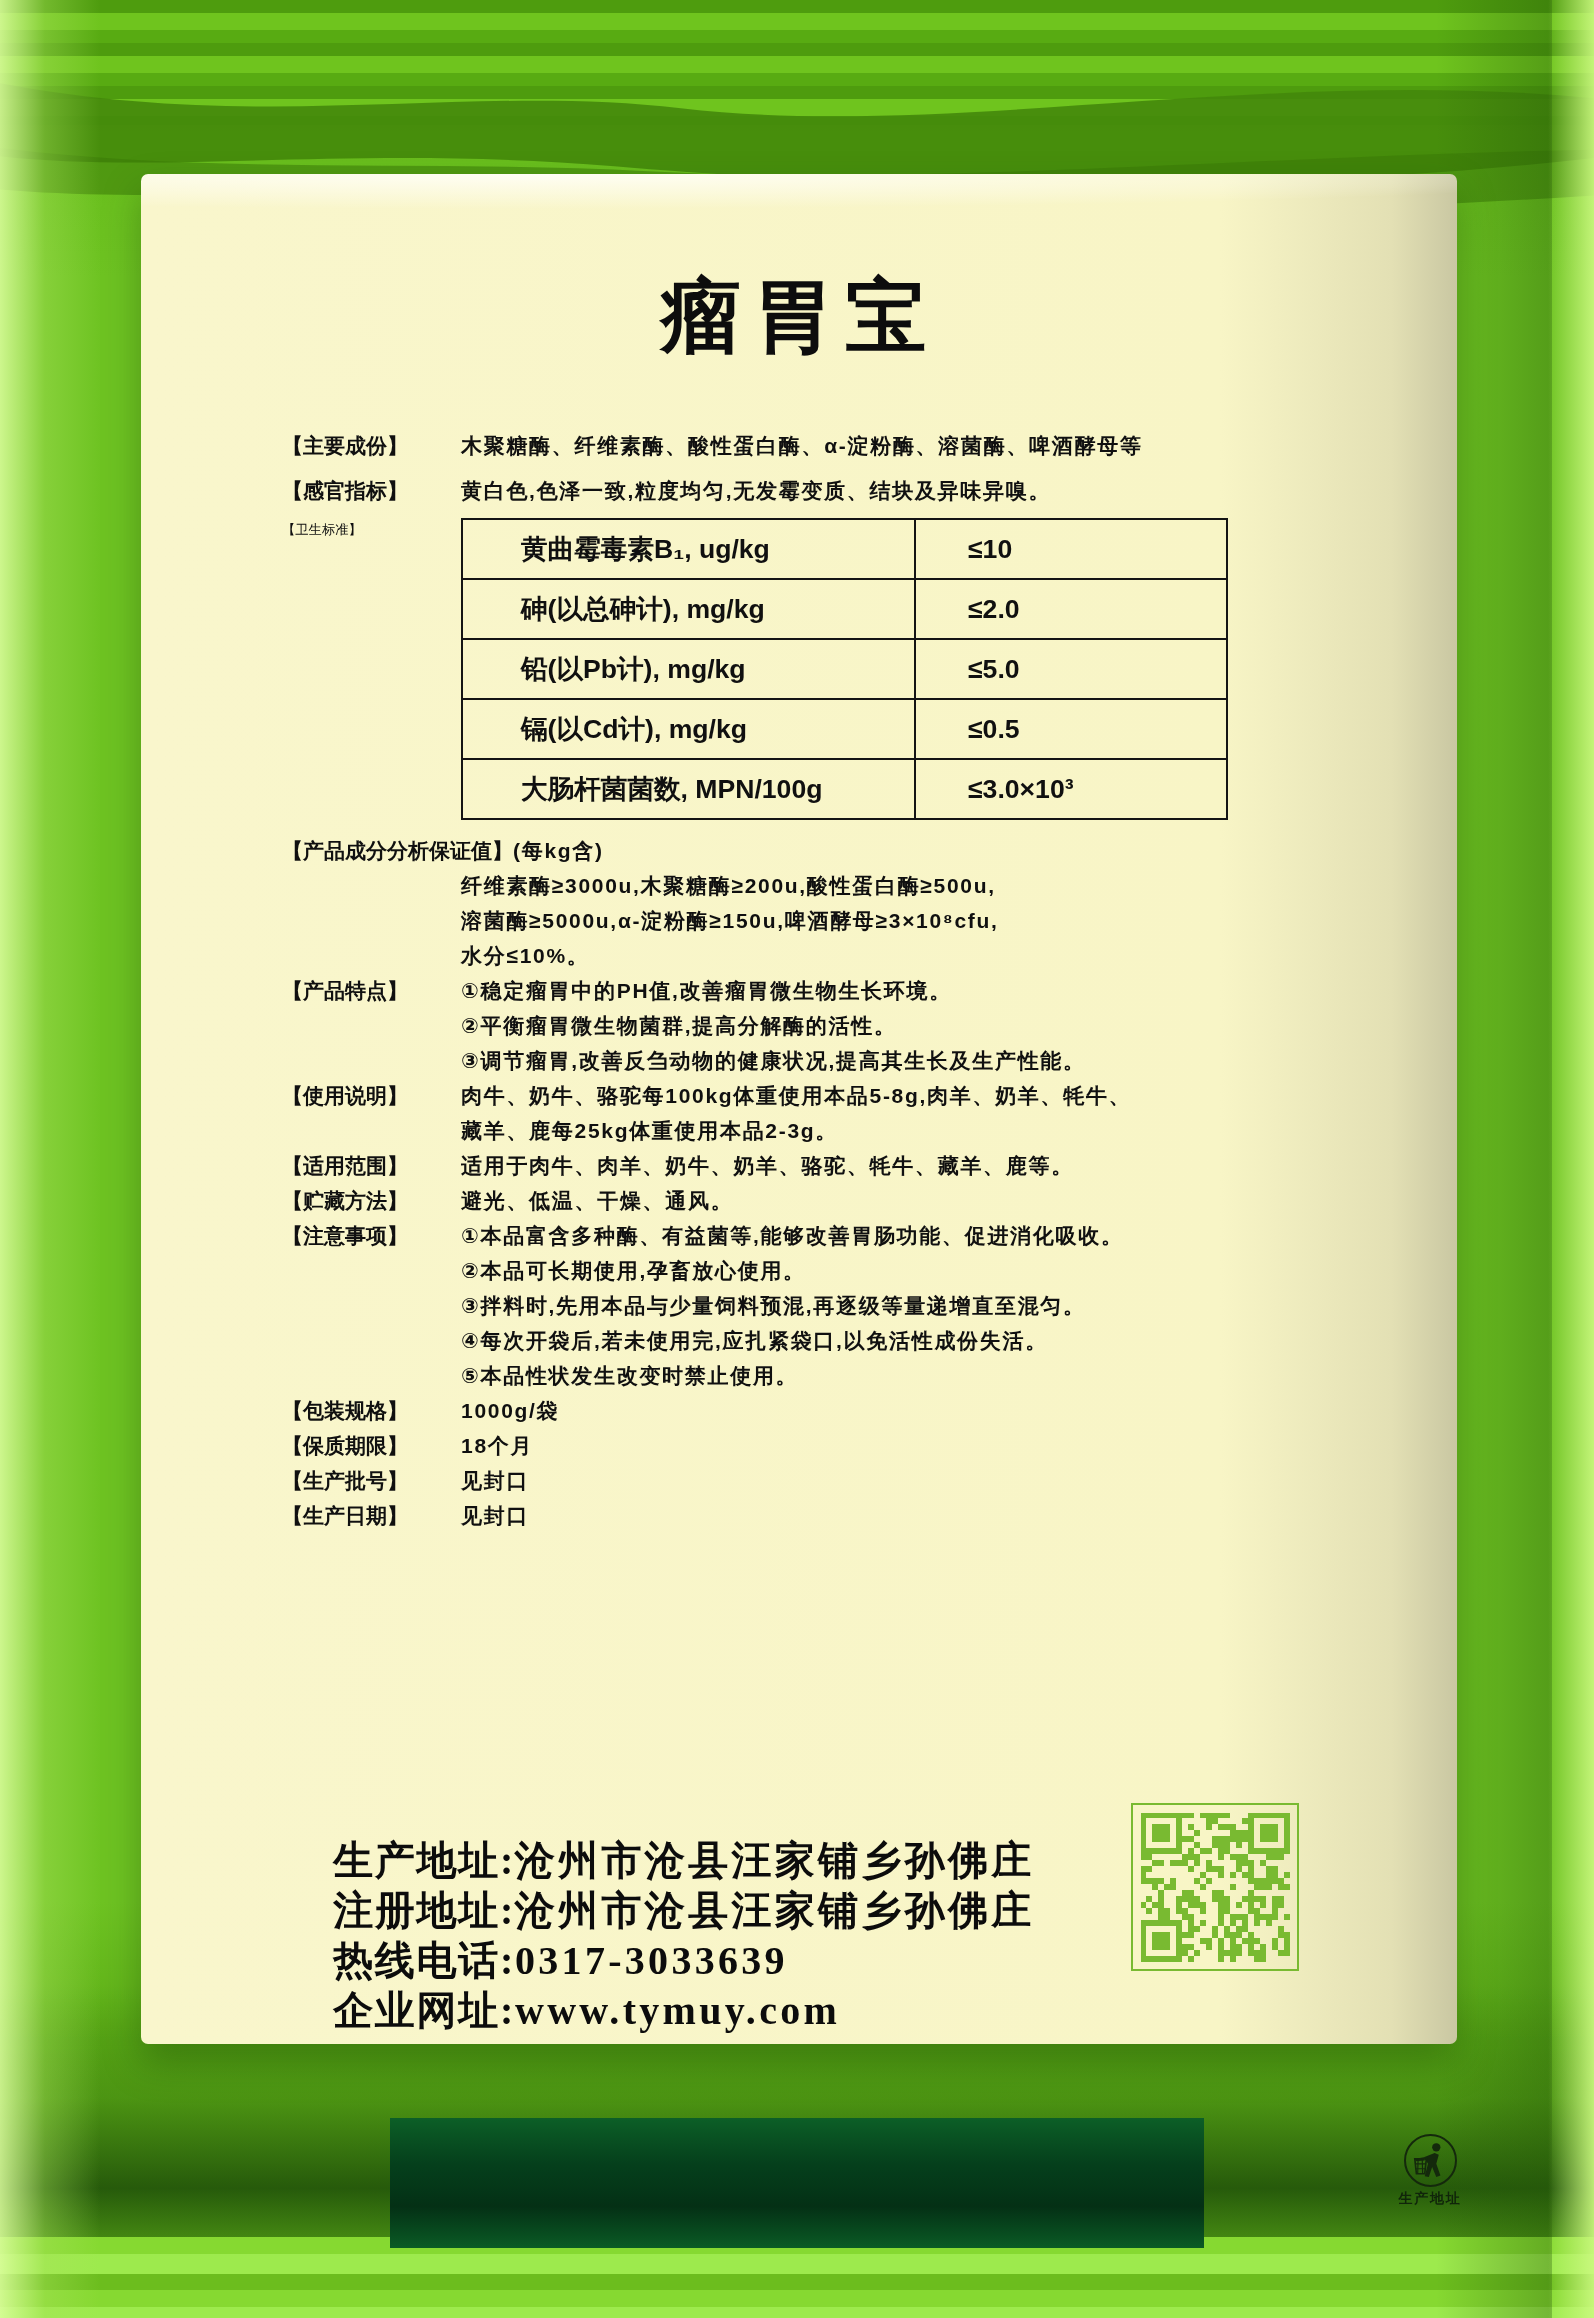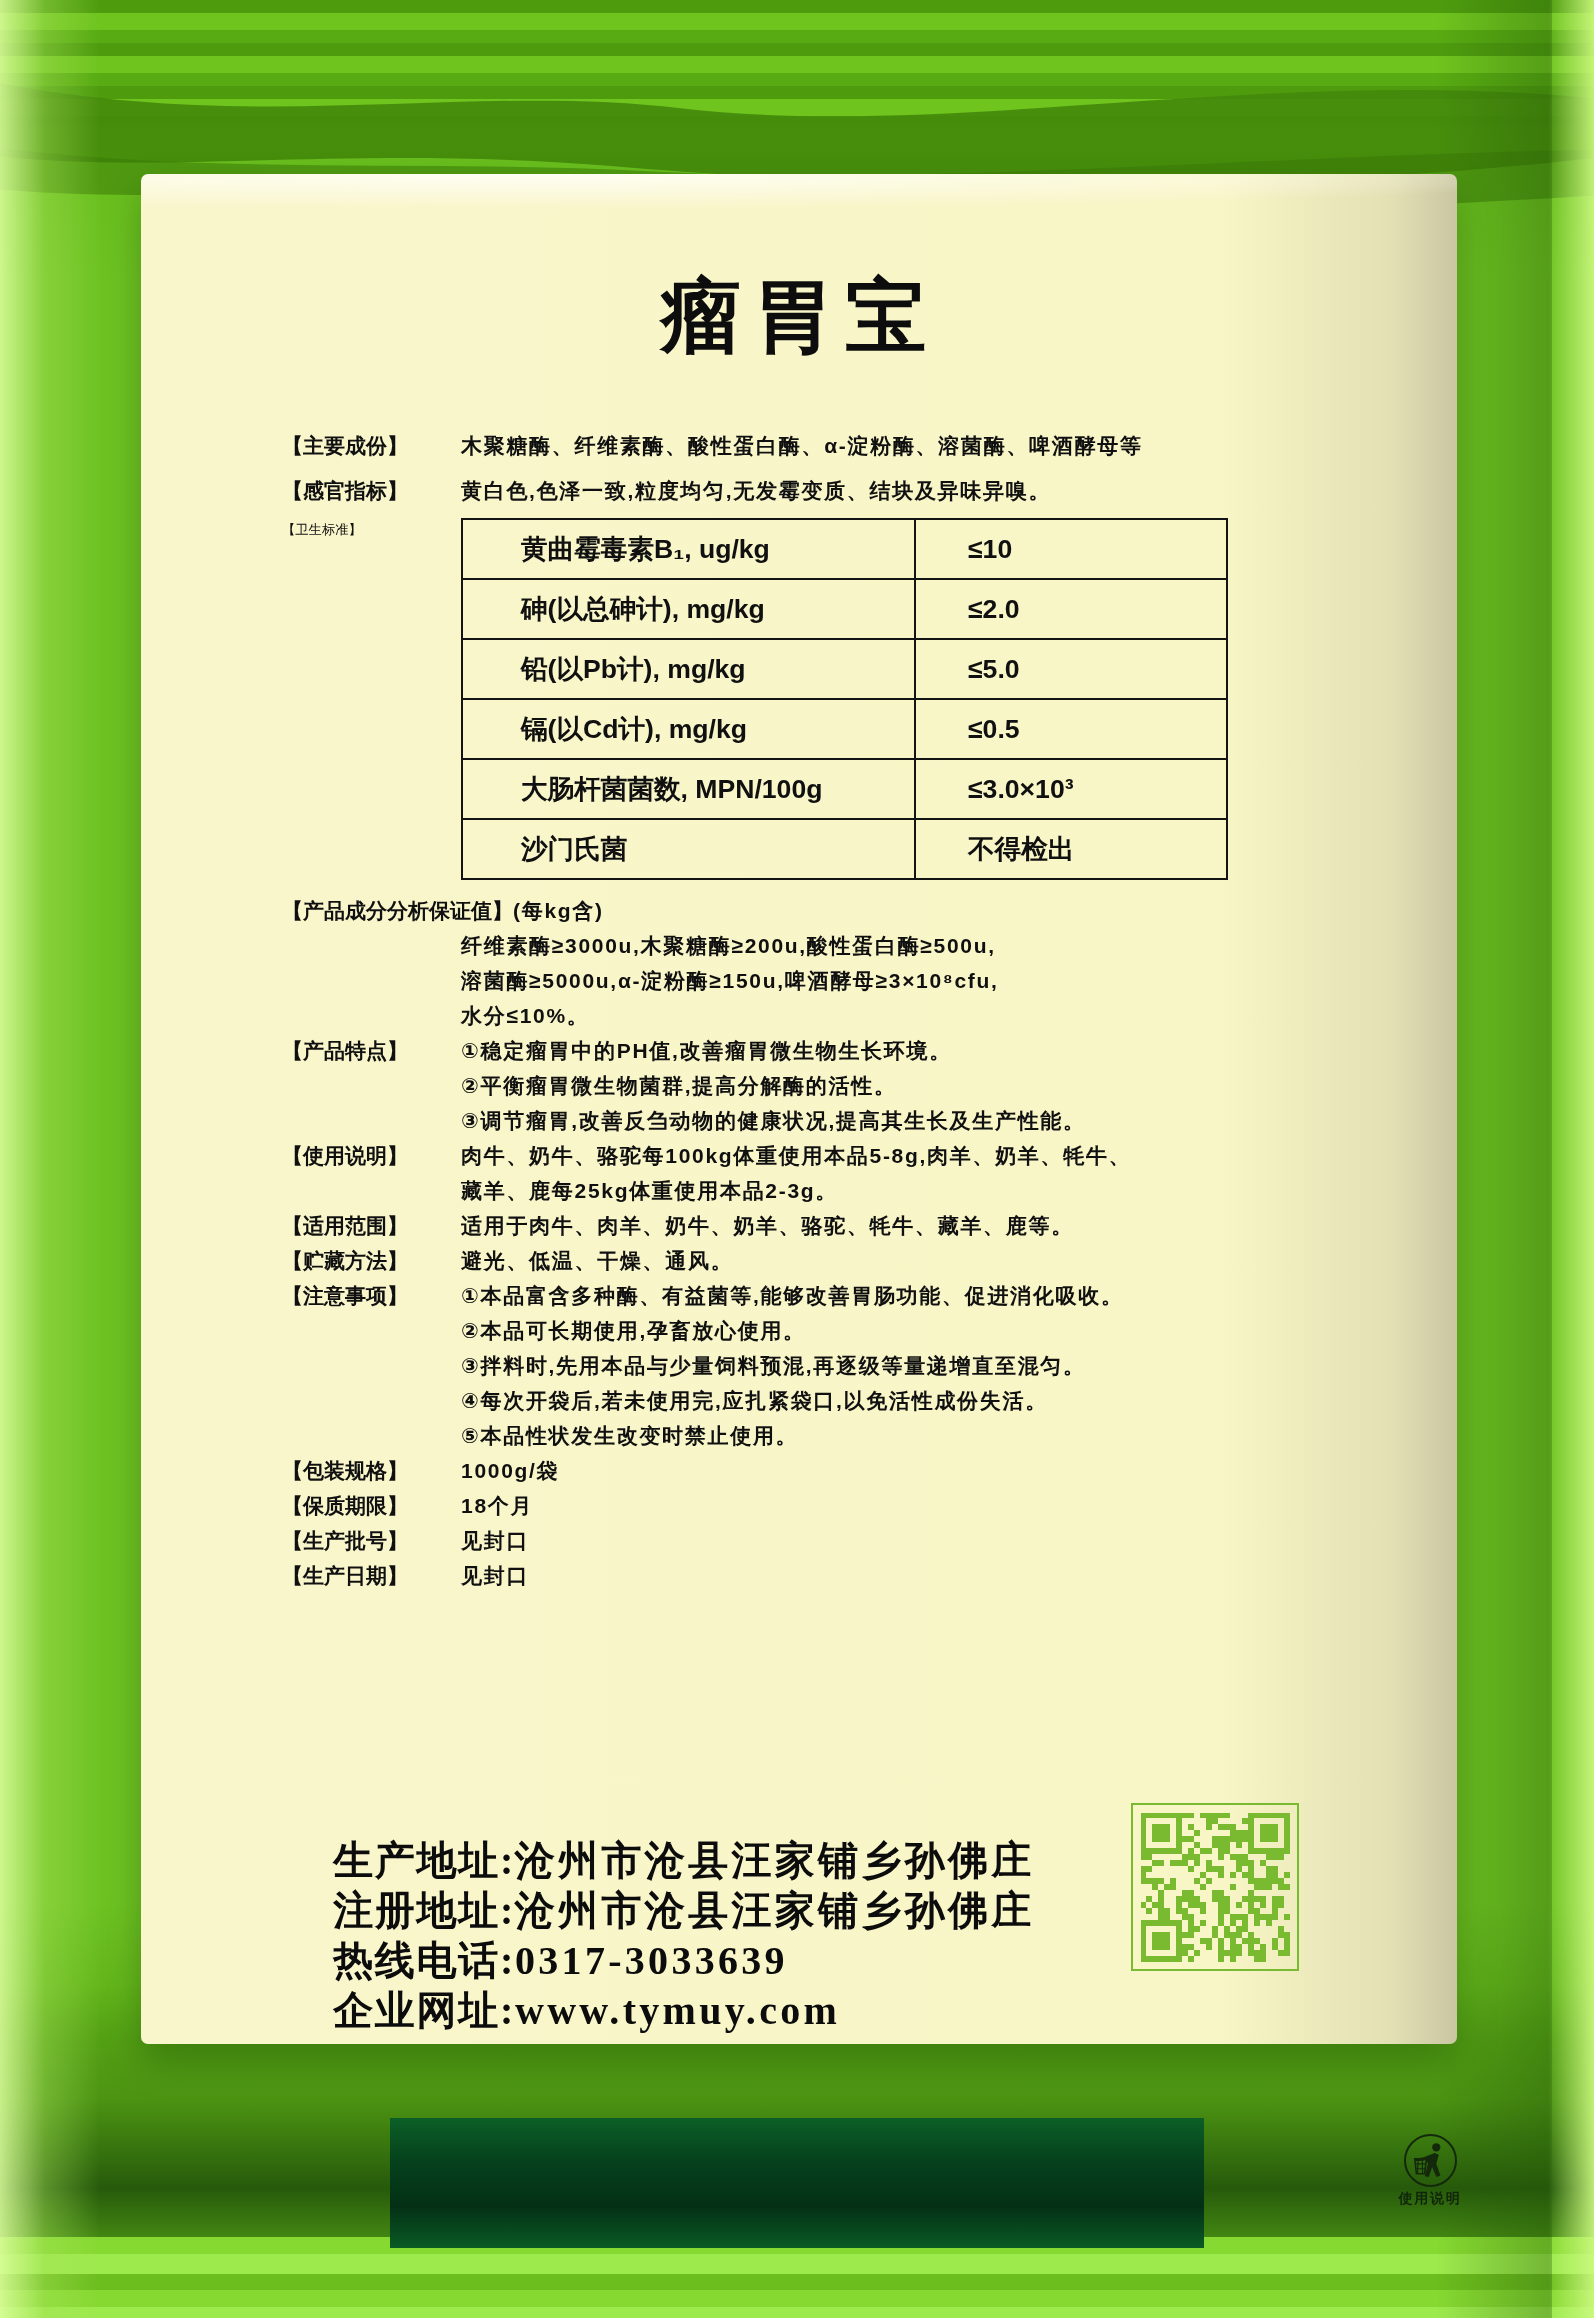--- a/index.html
+++ b/index.html
@@ -122,24 +122,20 @@
                 <td class="hyg-limit">≤5.0</td>
               </tr>
               <tr>
                 <td class="hyg-item">镉(以Cd计), mg/kg</td>
                 <td class="hyg-limit">≤0.5</td>
               </tr>
               <tr>
                 <td class="hyg-item">大肠杆菌菌数, MPN/100g</td>
                 <td class="hyg-limit">≤3.0×10³</td>
               </tr>
-              <tr>
-                <td class="hyg-item">沙门氏菌</td>
-                <td class="hyg-limit">不得检出</td>
-              </tr>
             </tbody>
         </table>
       </div>
 
       <div id="rows-bottom">
           <div class="info-row wide">
             <span class="info-label">【产品成分分析保证值】</span>
             <span class="info-text">(每kg含)</span>
           </div>
           <div class="info-row">
@@ -876,16 +872,16 @@
   <div class="eco">
     <div class="eco-circle">
       <svg width="43" height="43" viewBox="0 0 52 52">
         <circle cx="33" cy="10" r="5" fill="#14290c"></circle>
         <path d="M18 22 L31 17 L36 19 L33 30 L38 44 L33 46 L28 34 L24 46 L19 45 L23 30 Z" fill="#14290c"></path>
         <path d="M18 22 L8 24 L8 27 L19 26 Z" fill="#14290c"></path>
         <path d="M7 24 L21 24 L19 42 L9 42 Z" fill="none" stroke="#14290c" stroke-width="2"></path>
         <path d="M8 30 L20 30 M8 36 L20 36 M11 24 L10.5 42 M16 24 L16.5 42" stroke="#14290c" stroke-width="1.4"></path>
       </svg>
     </div>
-    <div class="eco-text">使用说明</div>
+    <div class="eco-text">生产地址</div>
   </div>
 </div>
 
 
 </body></html>

